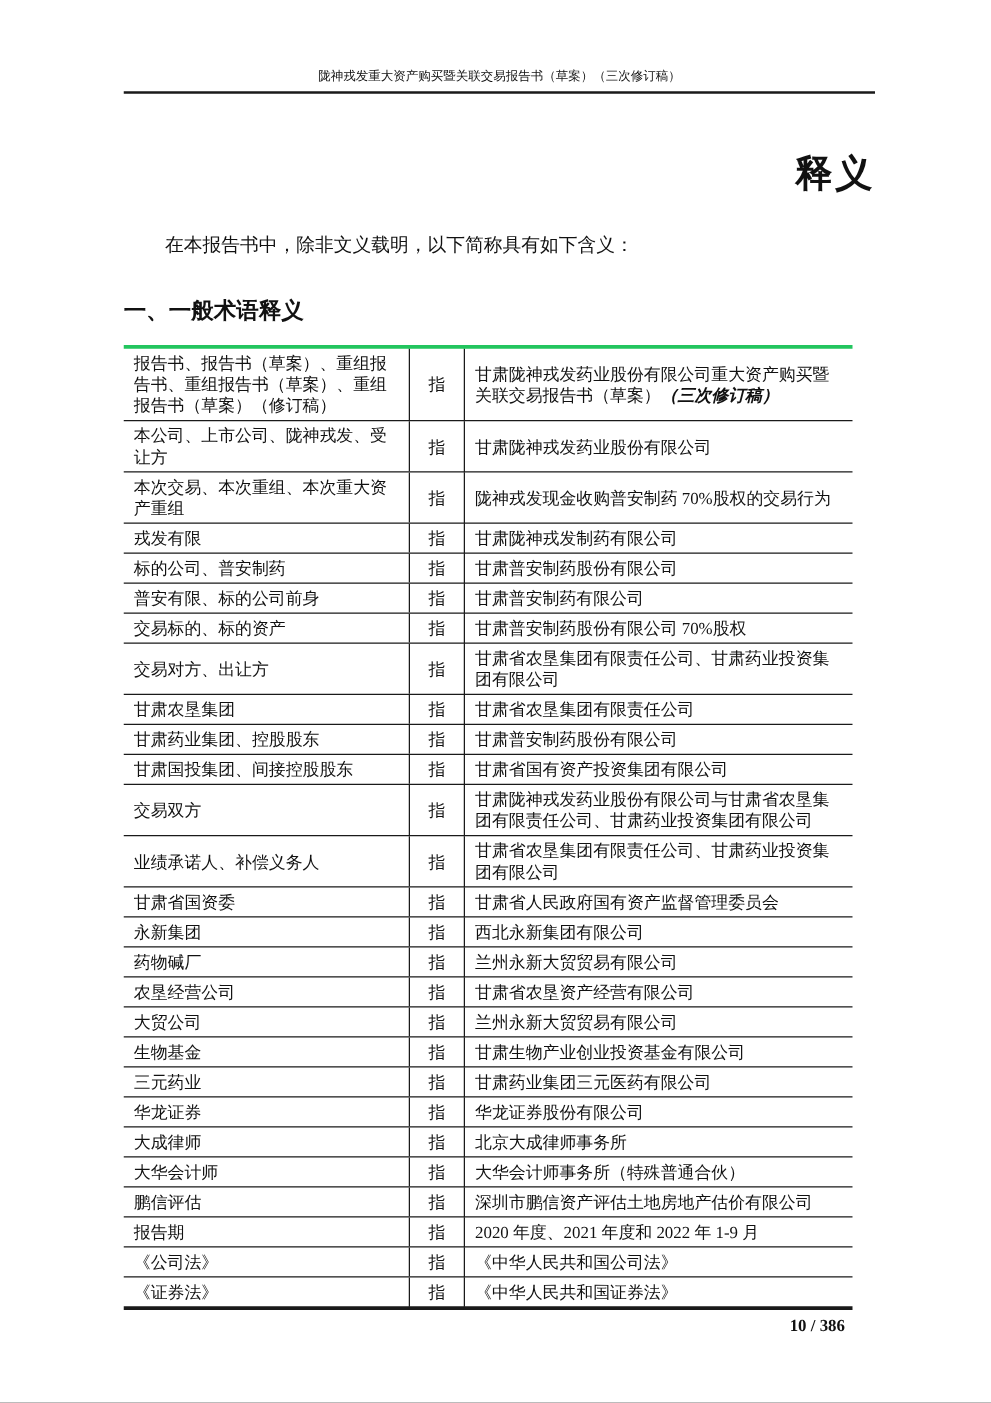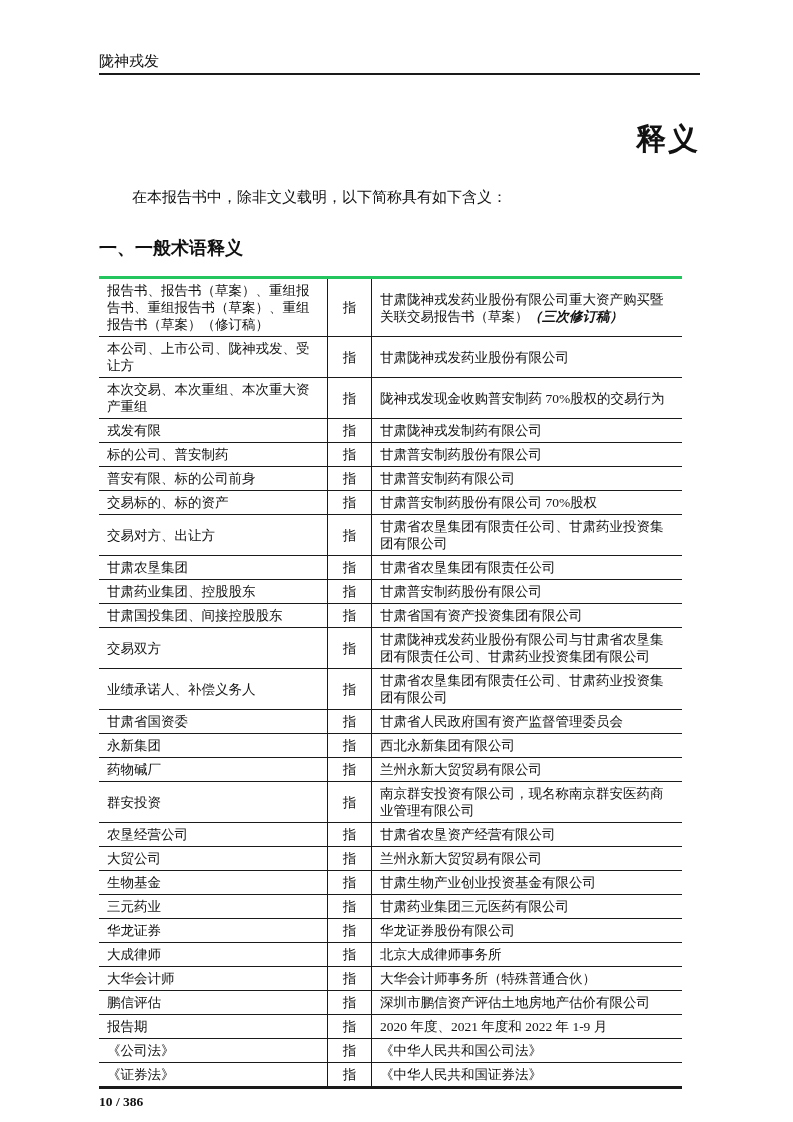--- a/index.html
+++ b/index.html
@@ -15,26 +15,26 @@
     box-sizing: border-box;
   }
   .content {
     position: absolute;
     left: 99px;
     top: 0;
     width: 601px;
   }
   .doc-header {
     display: flex;
-    justify-content: flex-start;
+    justify-content: center;
     align-items: flex-end;
     padding-top: 53px;
     padding-bottom: 3px;
     border-bottom: 2px solid #1a1a1a;
-    font-size: 15px;
+    font-size: 10px;
     line-height: 17px;
   }
   .doc-title {
     text-align: right;
     font-family: "Liberation Sans", "DejaVu Sans", sans-serif;
     font-weight: bold;
     font-size: 30px;
     margin-top: 44px;
     letter-spacing: 2px;
   }
@@ -68,35 +68,37 @@
   td.zhi-cell   {
     width: 27px;
     text-align: center;
     border-left: 1px solid #1a1a1a;
     border-right: 1px solid #1a1a1a;
   }
   td.def-cell   { }
   .def-bold { font-weight: bold; font-style: italic; }
   .page-number {
     width: 583px;
+    text-align: right;
     font-weight: bold;
     font-size: 13.5px;
     margin-top: 5px;
     padding-right: 6px;
     box-sizing: border-box;
   }
 </style>
 </head>
 <body>
 
 <div class="page">
   <div class="content">
 
     <div class="doc-header">
       <span>陇神戎发</span>
+      <span>重大资产购买暨关联交易报告书（草案）（三次修订稿）</span>
     </div>
 
     <div class="doc-title">释义</div>
 
     <div class="intro">在本报告书中，除非文义载明，以下简称具有如下含义：</div>
 
     <div class="section-heading">一、一般术语释义</div>
 
     <table class="def-table">
       <tbody>
@@ -189,25 +191,20 @@
     <td class="zhi-cell">指</td>
     <td class="def-cell"><span>西北永新集团有限公司</span></td>
   </tr>
 
   <tr>
     <td class="term-cell">药物碱厂</td>
     <td class="zhi-cell">指</td>
     <td class="def-cell"><span>兰州永新大贸贸易有限公司</span></td>
   </tr>
 
-  <tr>
-    <td class="term-cell">群安投资</td>
-    <td class="zhi-cell">指</td>
-    <td class="def-cell"><span>南京群安投资有限公司，现名称南京群安医药商业管理有限公司</span></td>
-  </tr>
 
   <tr>
     <td class="term-cell">农垦经营公司</td>
     <td class="zhi-cell">指</td>
     <td class="def-cell"><span>甘肃省农垦资产经营有限公司</span></td>
   </tr>
 
   <tr>
     <td class="term-cell">大贸公司</td>
     <td class="zhi-cell">指</td>

